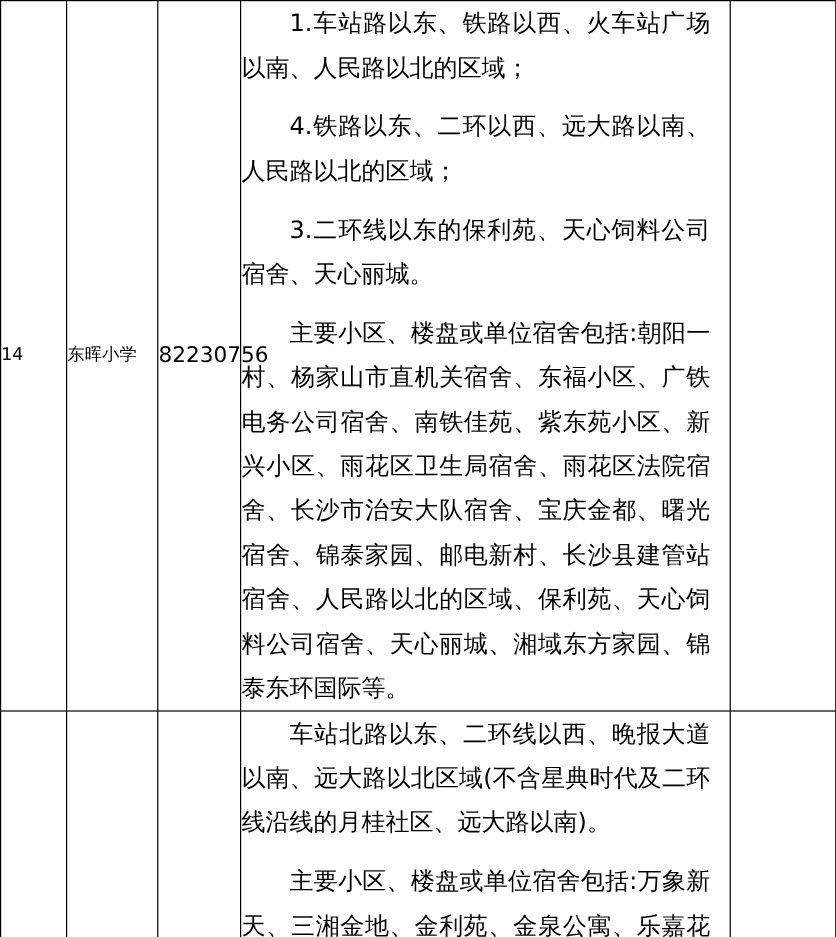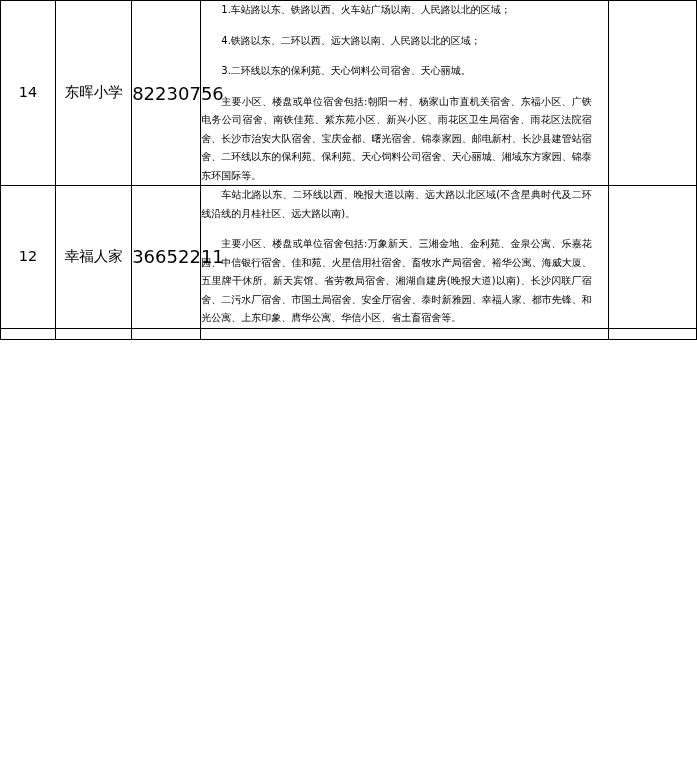--- a/index.html
+++ b/index.html
@@ -35,37 +35,37 @@
   
   col.c-num   { width: 55px; }
   col.c-name  { width: 76px; }
   col.c-tel   { width: 69px; }
   col.c-area  { width: 407px; }
   col.c-last  { width: 88px; }
 
   td.cell-num,
   td.cell-name,
   td.cell-tel {
-    text-align: center;
+    text-align: left;
     font-size: 14.5px;
     line-height: 1.5;
     letter-spacing: 0px;
   }
   td.cell-tel {
     font-size: 18px;
   }
   td.cell-area {
     text-align: left;
     padding: 8px 10px 10px 10px;
   }
   td.cell-last {
     background: #ffffff;
   }
   .para {
-    font-size: 10px;
+    font-size: 20px;
     line-height: 1.85;
     text-align: justify;
     text-justify: inter-ideograph;
     margin: 0 16px 12px 0;
     text-indent: 2em;
     word-break: break-all;
   }
   .para:last-child {
     margin-bottom: 0;
   }
@@ -89,21 +89,21 @@
     <tbody>
 
       <tr>
         <td class="cell-num">14</td>
         <td class="cell-name">东晖小学</td>
         <td class="cell-tel">82230756</td>
         <td class="cell-area">
           <p class="para">1.车站路以东、铁路以西、火车站广场以南、人民路以北的区域；</p>
           <p class="para">4.铁路以东、二环以西、远大路以南、人民路以北的区域；</p>
           <p class="para">3.二环线以东的保利苑、天心饲料公司宿舍、天心丽城。</p>
-          <p class="para">主要小区、楼盘或单位宿舍包括:朝阳一村、杨家山市直机关宿舍、东福小区、广铁电务公司宿舍、南铁佳苑、紫东苑小区、新兴小区、雨花区卫生局宿舍、雨花区法院宿舍、长沙市治安大队宿舍、宝庆金都、曙光宿舍、锦泰家园、邮电新村、长沙县建管站宿舍、二环线以东的保利苑、保利苑、天心饲料公司宿舍、天心丽城、湘域东方家园、锦泰东环国际等。</p>
+          <p class="para">主要小区、楼盘或单位宿舍包括:朝阳一村、杨家山市直机关宿舍、东福小区、广铁电务公司宿舍、南铁佳苑、紫东苑小区、新兴小区、雨花区卫生局宿舍、雨花区法院宿舍、长沙市治安大队宿舍、宝庆金都、曙光宿舍、锦泰家园、邮电新村、长沙县建管站宿舍、人民路以北的区域、保利苑、天心饲料公司宿舍、天心丽城、湘域东方家园、锦泰东环国际等。</p>
         </td>
         <td class="cell-last"></td>
       </tr>
 
       <tr>
         <td class="cell-num">12</td>
         <td class="cell-name">幸福人家</td>
         <td class="cell-tel">36652211</td>
         <td class="cell-area">
           <p class="para">车站北路以东、二环线以西、晚报大道以南、远大路以北区域(不含星典时代及二环线沿线的月桂社区、远大路以南)。</p>

